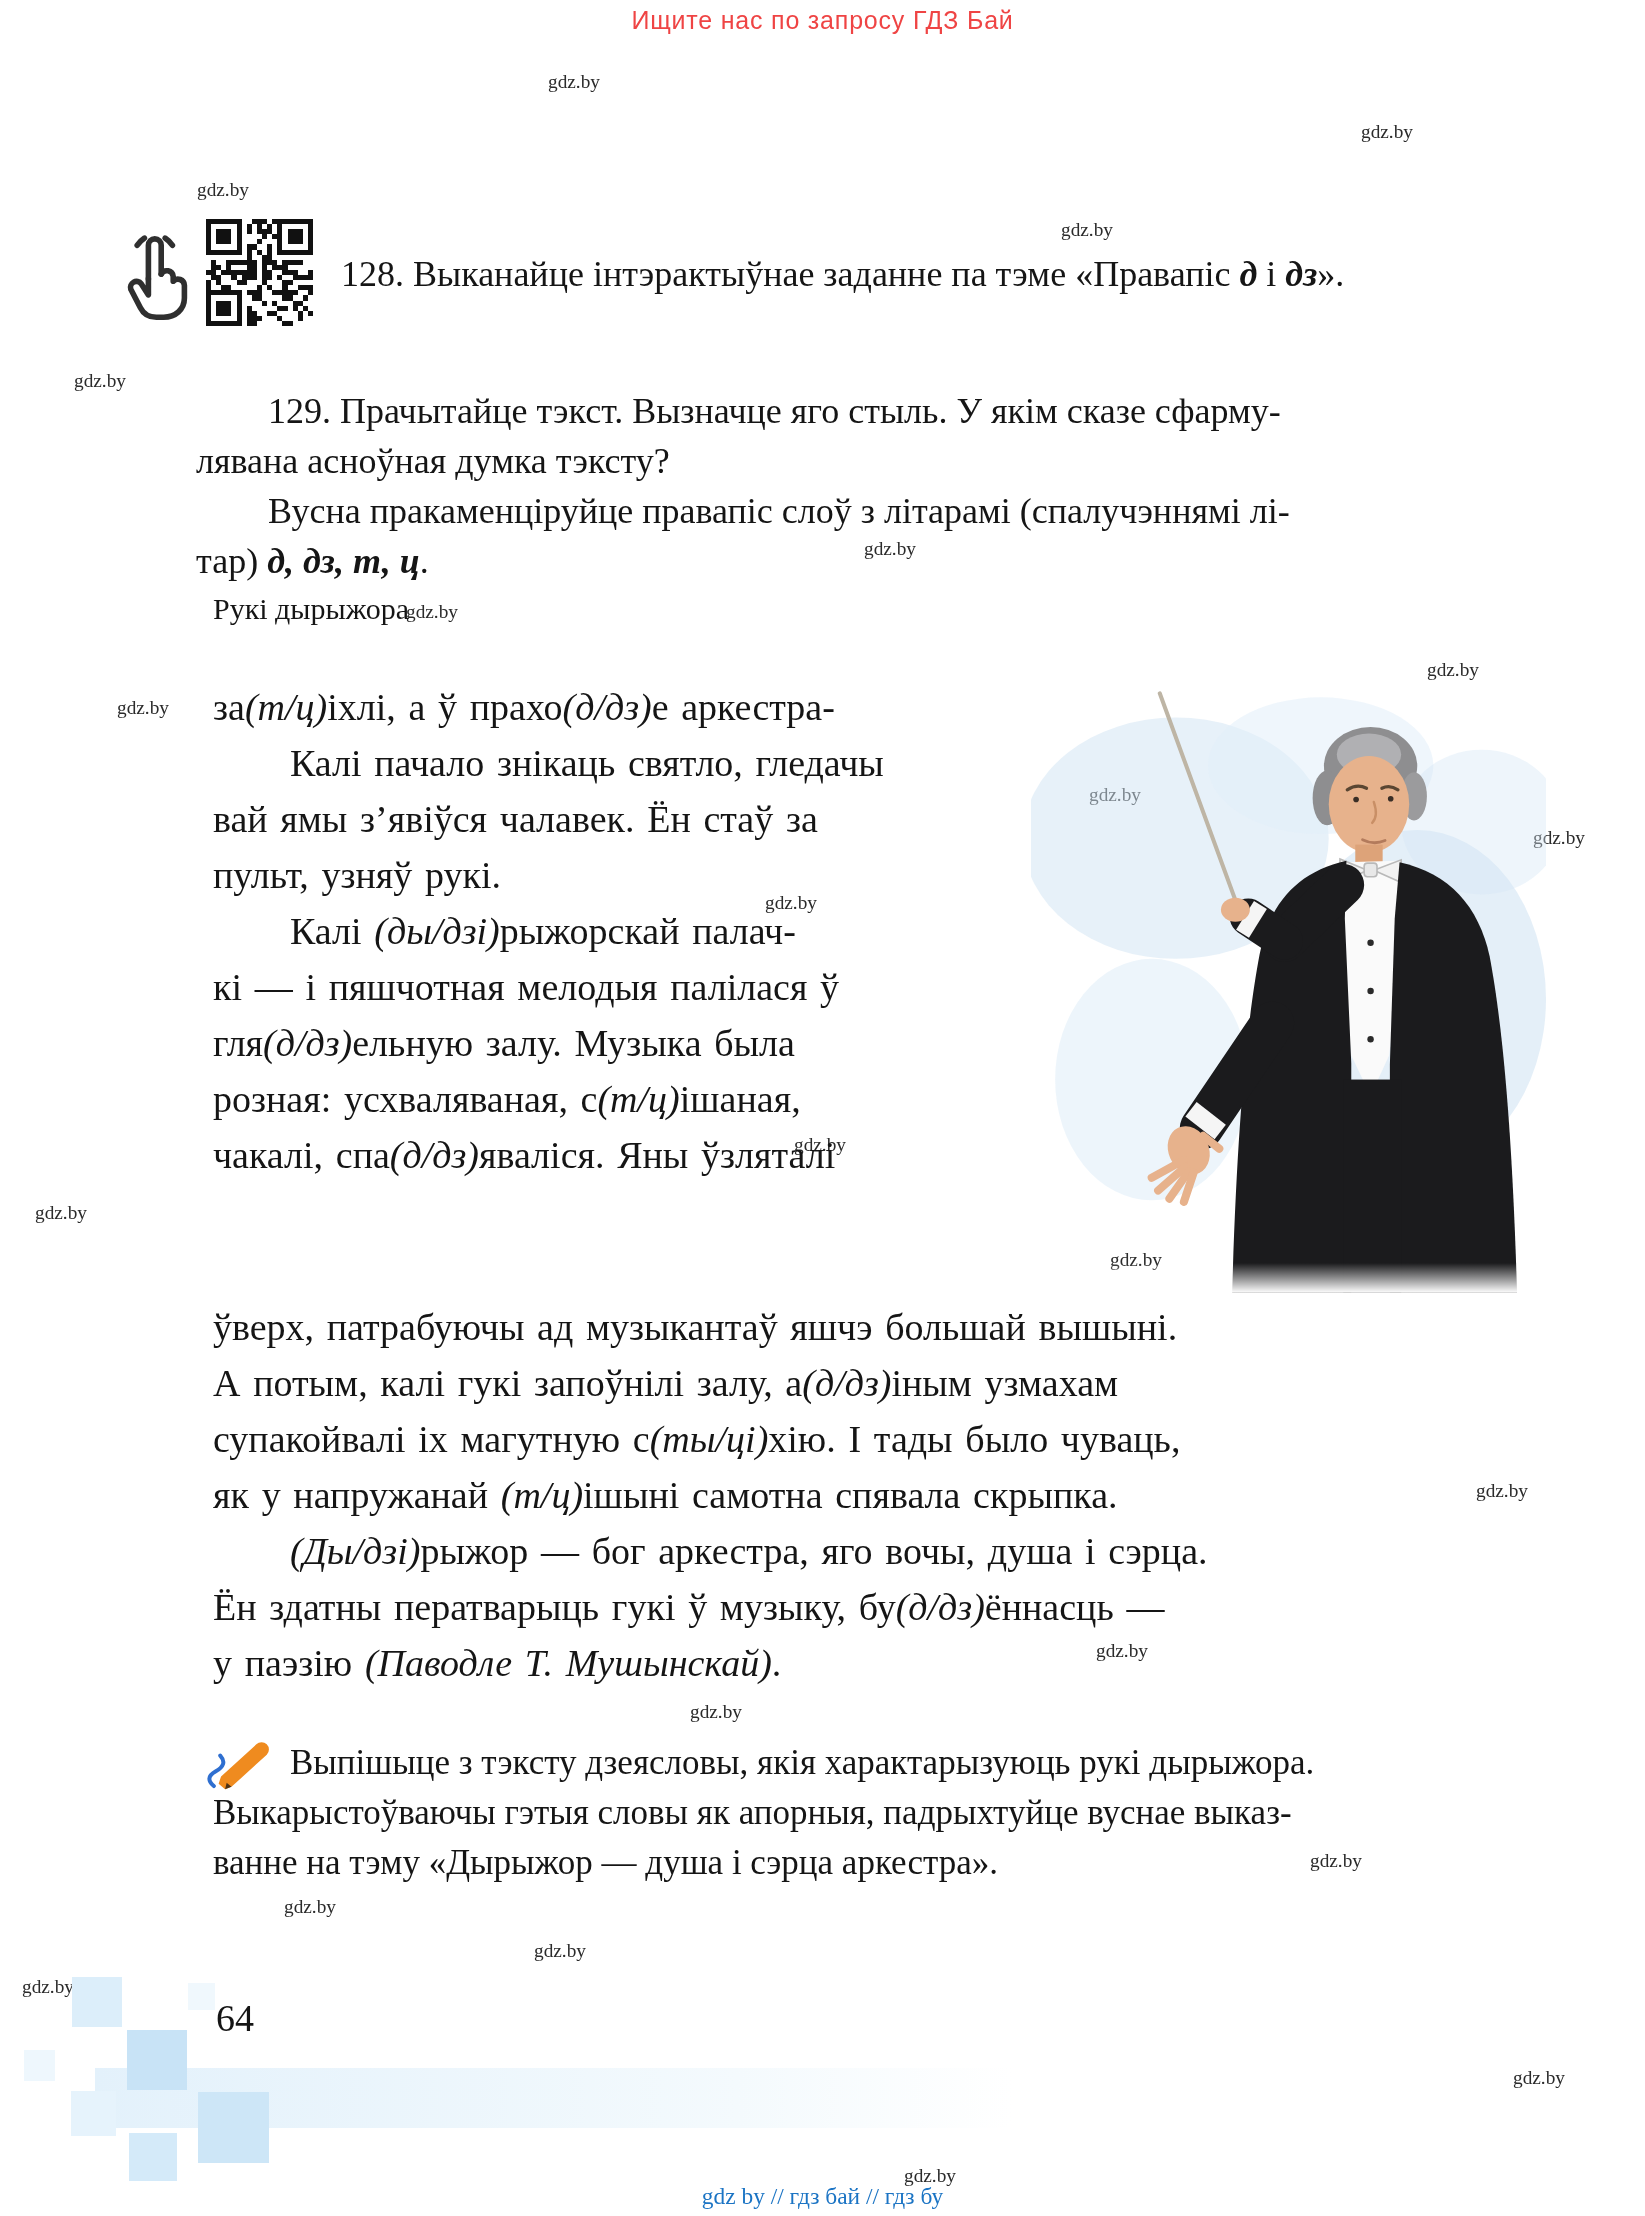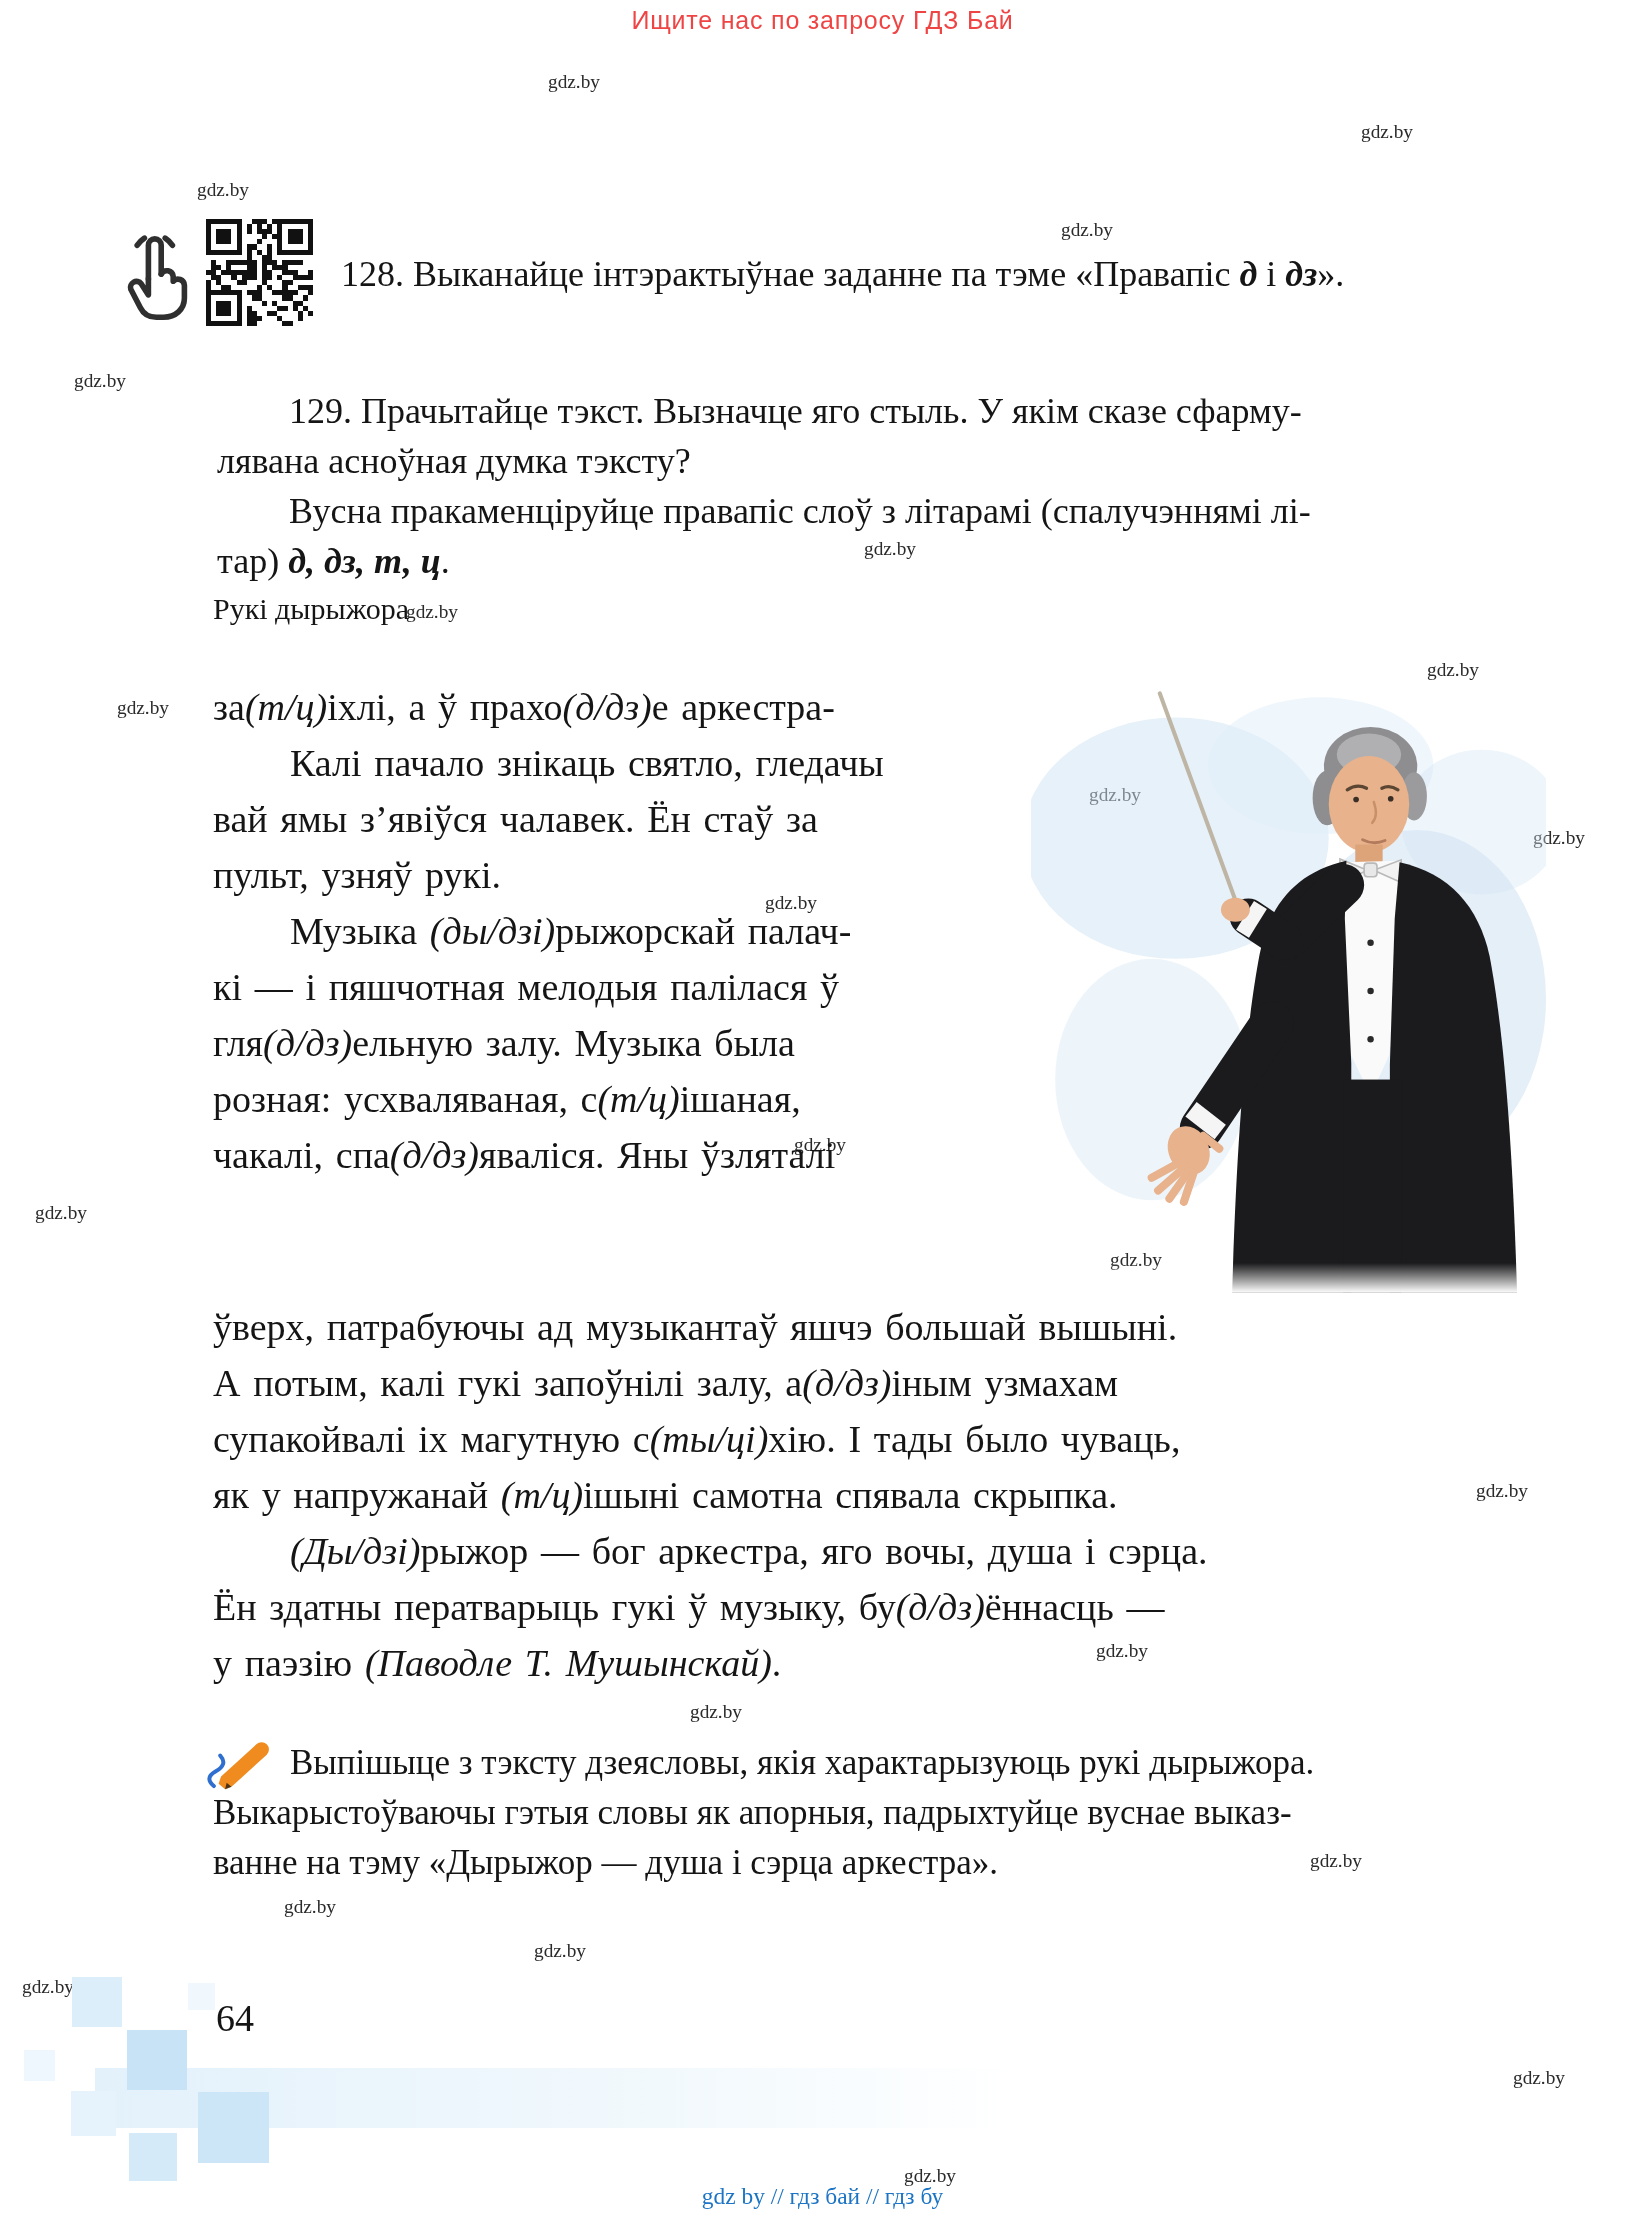--- a/index.html
+++ b/index.html
@@ -10,21 +10,21 @@
       font-size:19.3px;color:#2b2b2b;white-space:nowrap}
   .promo{position:absolute;top:6.4px;left:0;width:100%;text-align:center;
          font-family:"Liberation Sans","DejaVu Sans",sans-serif;font-size:25px;
          color:#ef4444;letter-spacing:0.8px}
   .tblock{position:absolute}
   .tline{white-space:nowrap}
   .tline.ind{padding-left:77px}
   .ex .tline{font-size:36px;line-height:50px}
   .ex .tline.ind{padding-left:72px}
   #ex128{left:341px;top:249px;width:1256px}
-  #ex129{left:217px;top:386px;width:1337px}
+  #ex129{left:196px;top:386px;width:1337px}
   #title{left:213px;top:592px;width:1317px;font-size:30px;font-weight:400}
   #para-narrow{left:213px;top:679px;width:878px}
   #para-narrow .tline,#para-wide .tline{font-size:38px;line-height:56px;word-spacing:3.2px}
   #para-wide{left:213px;top:1299px;width:1337px}
   #task{left:213px;top:1738px;width:1337px}
   #task .tline{font-size:35px;line-height:50px}
   .i{font-style:italic}.b{font-weight:400}.bi{font-weight:700;font-style:italic}
   #page-num{position:absolute;left:216px;top:1996px;font-size:38px}
   .footer{position:absolute;left:0;top:2183px;width:100%;text-align:center;
           font-family:Liberation Serif, serif;font-size:23.4px;color:#1b74c4}
@@ -376,21 +376,21 @@
       <line x1="214" y1="570" x2="234" y2="586"></line>
     </g>
     <rect x="0" y="728" width="640" height="37" fill="url(#fadeWhite)"></rect>
   </svg>
 
   <div class="tblock" id="para-narrow">
       <div class="tline"><span>за</span><span class="i">(т/ц)</span><span>іхлі, а ў прахо</span><span class="i">(д/дз)</span><span>е аркестра-</span></div>
       <div class="tline ind"><span>Калі пачало знікаць святло, гледачы</span></div>
       <div class="tline"><span>вай ямы з’явіўся чалавек. Ён стаў за</span></div>
       <div class="tline"><span>пульт, узняў рукі.</span></div>
-      <div class="tline ind"><span>Музыка </span><span class="i">(ды/дзі)</span><span>рыжорскай палач-</span></div>
+      <div class="tline ind"><span>Калі </span><span class="i">(ды/дзі)</span><span>рыжорскай палач-</span></div>
       <div class="tline"><span>кі — і пяшчотная мелодыя палілася ў</span></div>
       <div class="tline"><span>гля</span><span class="i">(д/дз)</span><span>ельную залу. Музыка была</span></div>
       <div class="tline"><span>розная: усхваляваная, с</span><span class="i">(т/ц)</span><span>ішаная,</span></div>
       <div class="tline"><span>чакалі, спа</span><span class="i">(д/дз)</span><span>яваліся. Яны ўзляталі</span></div>
     </div>
   <div class="tblock" id="para-wide">
       <div class="tline"><span>ўверх, патрабуючы ад музыкантаў яшчэ большай вышыні.</span></div>
       <div class="tline"><span>А потым, калі гукі запоўнілі залу, а</span><span class="i">(д/дз)</span><span>іным узмахам</span></div>
       <div class="tline"><span>супакойвалі іх магутную с</span><span class="i">(ты/ці)</span><span>хію. І тады было чуваць,</span></div>
       <div class="tline"><span>як у напружанай </span><span class="i">(т/ц)</span><span>ішыні самотна спявала скрыпка.</span></div>

